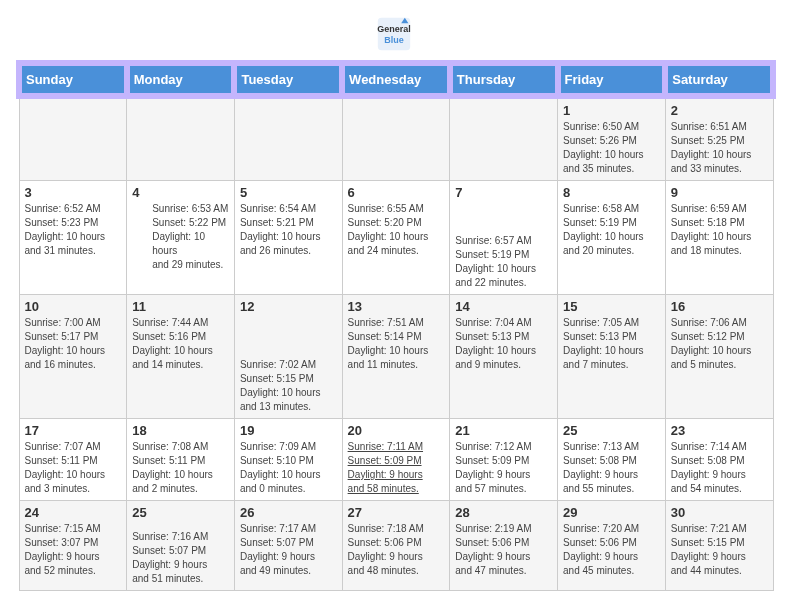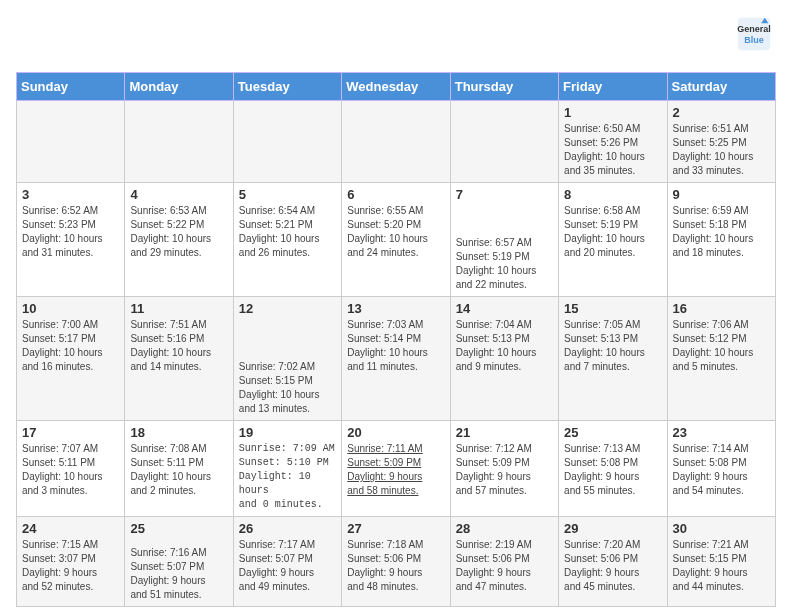--- a/index.html
+++ b/index.html
@@ -5,23 +5,23 @@
     * { margin: 0; padding: 0; box-sizing: border-box; }
     body {
       font-family: Arial, sans-serif;
       background: #fff;
       width: 792px;
       min-height: 612px;
       padding: 16px;
     }
     .header {
       display: flex;
-      justify-content: flex-end;
+      justify-content: center;
       align-items: flex-start;
-      margin-bottom: 20px;
+      margin-bottom: 8px;
     }
     .logo {
       display: flex;
       align-items: center;
     }
     .logo-icon {
       width: 36px;
       height: 36px;
       margin-right: 4px;
     }
@@ -42,21 +42,21 @@
       border-collapse: collapse;
       table-layout: fixed;
     }
     thead tr th {
       background-color: #4a90d9;
       color: #fff;
       font-size: 13px;
       font-weight: bold;
       padding: 6px 4px;
       text-align: left;
-      border: 1px solid #c4b5fd;
+      border: 6px solid #c4b5fd;
       margin-top: 48px;
     }
     tbody tr td {
       vertical-align: top;
       border: 1px solid #ccc;
       padding: 4px 5px;
       height: 80px;
       font-size: 10.5px;
       color: #333;
       background: #fff;
@@ -138,21 +138,21 @@
       <tr>
         <td>
           <span class="day-num">3</span>
           <div class="day-info" style="white-space: pre-line;">Sunrise: 6:52 AM
 Sunset: 5:23 PM
 Daylight: 10 hours
 and 31 minutes.</div>
         </td>
         <td>
           <span class="day-num">4</span>
-          <div class="day-info" style="white-space: pre-line;">Sunrise: 6:53 AM
+          <div class="day-info" style="white-space: pre-line; margin-left: 20px;">Sunrise: 6:53 AM
 Sunset: 5:22 PM
 Daylight: 10 hours
 and 29 minutes.</div>
         </td>
         <td>
           <span class="day-num">5</span>
           <div class="day-info" style="white-space: pre-line;">Sunrise: 6:54 AM
 Sunset: 5:21 PM
 Daylight: 10 hours
 and 26 minutes.</div>
@@ -189,35 +189,35 @@
       <tr>
         <td>
           <span class="day-num">10</span>
           <div class="day-info" style="white-space: pre-line;">Sunrise: 7:00 AM
 Sunset: 5:17 PM
 Daylight: 10 hours
 and 16 minutes.</div>
         </td>
         <td>
           <span class="day-num">11</span>
-          <div class="day-info" style="white-space: pre-line;">Sunrise: 7:51 AM
+          <div class="day-info" style="white-space: pre-line;">Sunrise: 7:44 AM
 Sunset: 5:16 PM
 Daylight: 10 hours
 and 14 minutes.</div>
         </td>
         <td>
           <span class="day-num">12</span>
           <div class="day-info" style="white-space: pre-line; margin-top: 44px;">Sunrise: 7:02 AM
 Sunset: 5:15 PM
 Daylight: 10 hours
 and 13 minutes.</div>
         </td>
         <td>
           <span class="day-num">13</span>
-          <div class="day-info" style="white-space: pre-line;">Sunrise: 7:03 AM
+          <div class="day-info" style="white-space: pre-line;">Sunrise: 7:51 AM
 Sunset: 5:14 PM
 Daylight: 10 hours
 and 11 minutes.</div>
         </td>
         <td>
           <span class="day-num">14</span>
           <div class="day-info" style="white-space: pre-line;">Sunrise: 7:04 AM
 Sunset: 5:13 PM
 Daylight: 10 hours
 and 9 minutes.</div>
@@ -247,21 +247,21 @@
         </td>
         <td>
           <span class="day-num">18</span>
           <div class="day-info" style="white-space: pre-line;">Sunrise: 7:08 AM
 Sunset: 5:11 PM
 Daylight: 10 hours
 and 2 minutes.</div>
         </td>
         <td>
           <span class="day-num">19</span>
-          <div class="day-info" style="white-space: pre-line; font-family: Liberation Mono, monospace;">Sunrise: 7:09 AM
+          <div class="day-info" style="white-space: pre-line;">Sunrise: 7:09 AM
 Sunset: 5:10 PM
 Daylight: 10 hours
 and 0 minutes.</div>
         </td>
         <td>
           <span class="day-num">20</span>
           <div class="day-info" style="white-space: pre-line; text-decoration: underline;">Sunrise: 7:11 AM
 Sunset: 5:09 PM
 Daylight: 9 hours
 and 58 minutes.</div>

